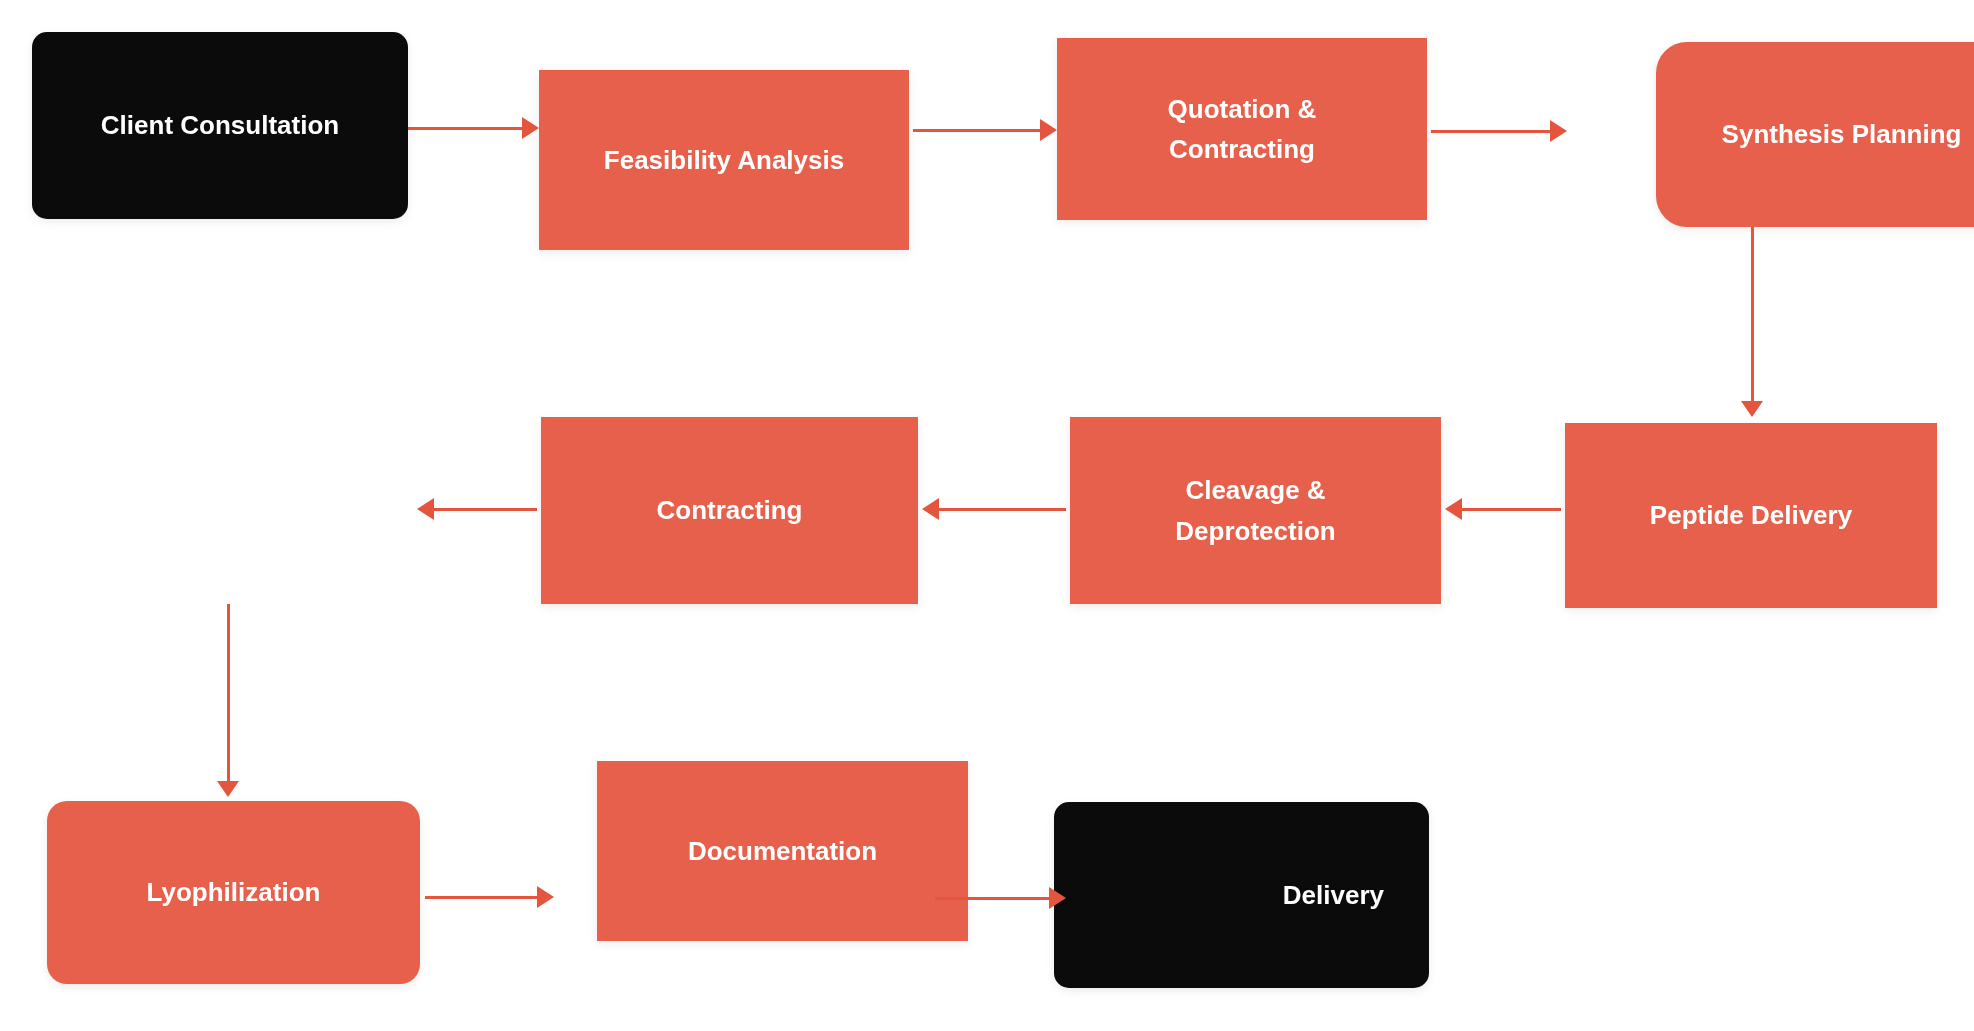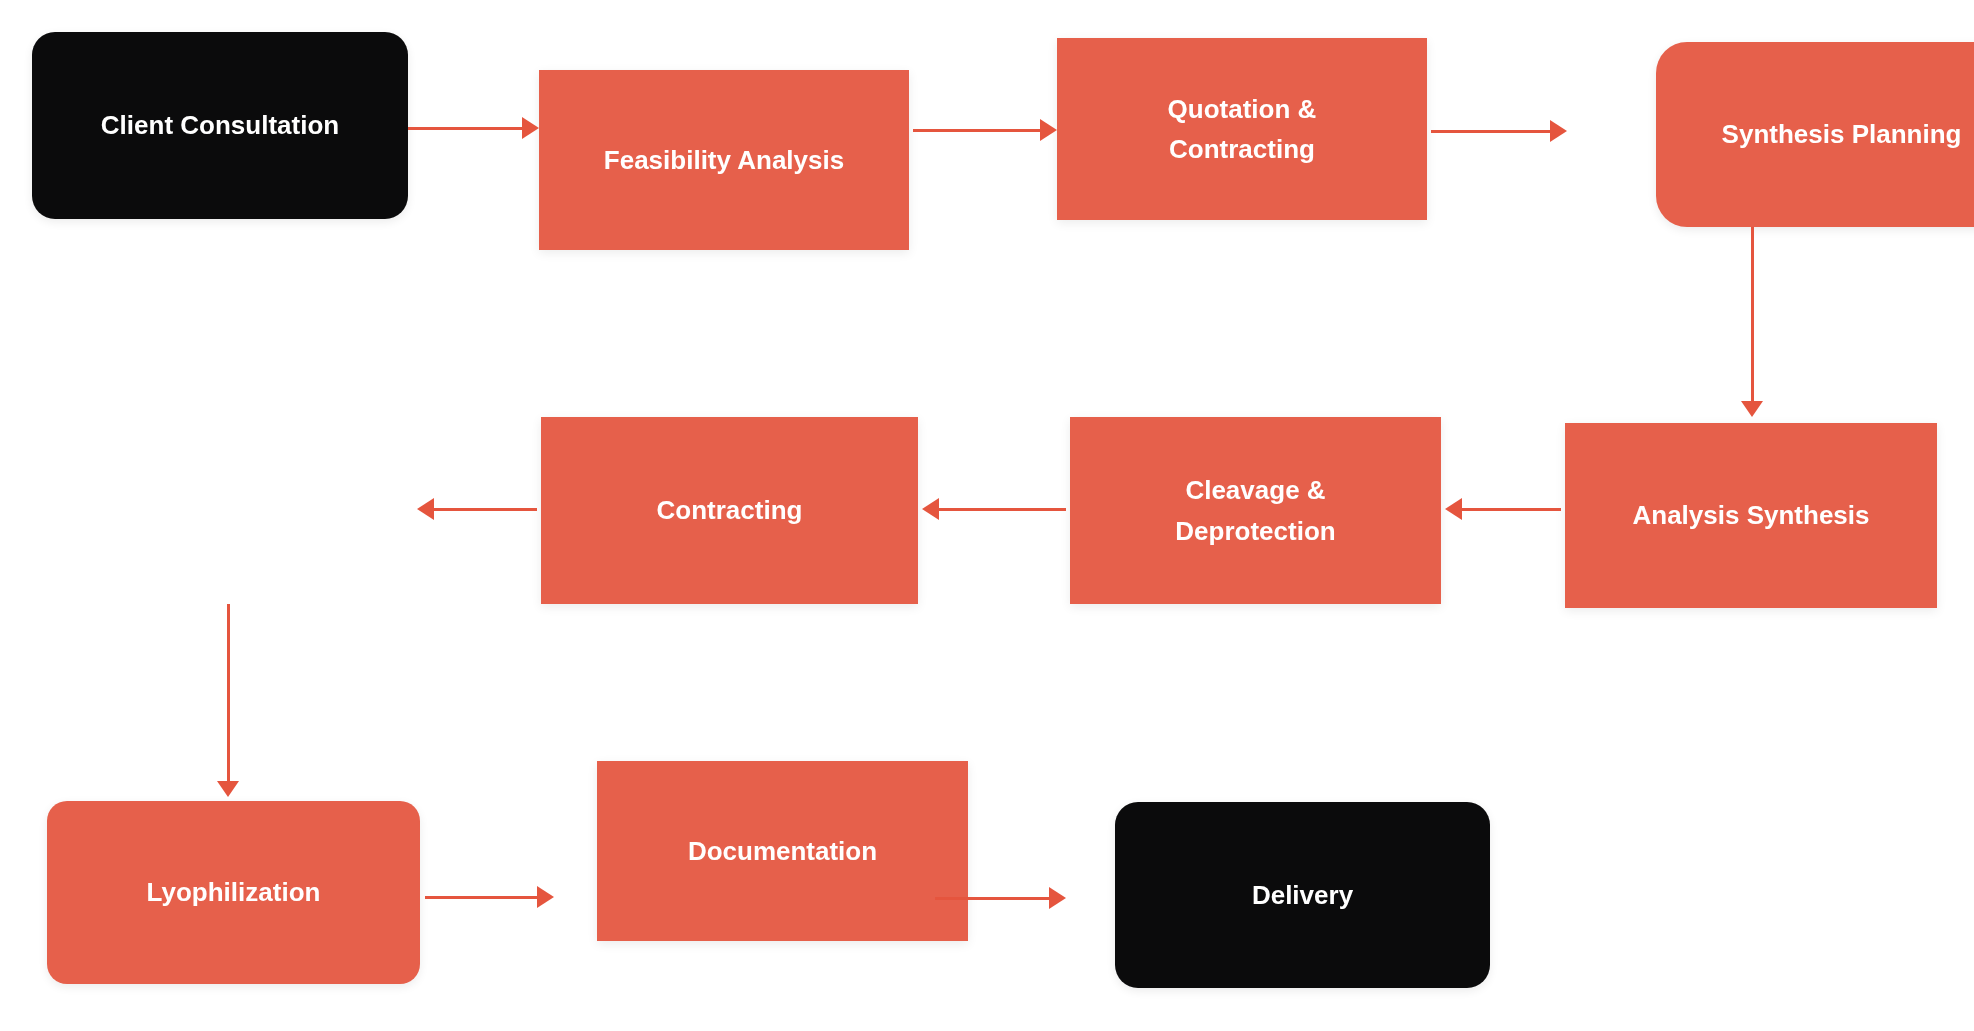--- a/index.html
+++ b/index.html
@@ -22,21 +22,21 @@
     text-align: center;
     color: var(--text, #ffffff);
     font-size: 26px;
     font-weight: 700;
     line-height: 1.55;
     padding: 0 45px;
     box-sizing: border-box;
     box-shadow: 0 3px 10px rgba(0,0,0,0.08);
   }
   .node.accent { background: var(--accent, #e6604b); }
-  .node.dark   { background: var(--dark, #0b0b0c); border-radius: 23px; }
+  .node.dark   { background: var(--dark, #0b0b0c); border-radius: 15px; }
   .node-label { display: block; }
 
   .arrow { position: absolute; }
   .arrow .shaft { position: absolute; background: var(--arrow, #e5553e); }
   .arrow .head  { position: absolute; width: 0; height: 0; }
 
   .arrow.right .shaft { left: 0; right: 13px; top: 50%; margin-top: -1.5px; height: 3px; }
   .arrow.right .head {
     right: 0; top: 50%; margin-top: -11px;
     border-top: 11px solid transparent;
@@ -73,41 +73,41 @@
 
   <div class="node accent" style="left:1057px; top:38px; width:370px; height:182px;">
     <span class="node-label">Quotation &amp; Contracting</span>
   </div>
 
   <div class="node accent" style="left:1656px; top:42px; width:371px; height:185px;border-radius:31px;">
     <span class="node-label">Synthesis Planning</span>
   </div>
 
   <div class="node accent" style="left:1565px; top:423px; width:372px; height:185px;">
-    <span class="node-label">Analysis Synthesis</span>
+    <span class="node-label">Peptide Delivery</span>
   </div>
 
   <div class="node accent" style="left:1070px; top:417px; width:371px; height:187px;">
     <span class="node-label">Cleavage &amp; Deprotection</span>
   </div>
 
   <div class="node accent" style="left:541px; top:417px; width:377px; height:187px;">
     <span class="node-label">Contracting</span>
   </div>
 
 
   <div class="node accent" style="left:47px; top:801px; width:373px; height:183px;border-radius:20px;">
     <span class="node-label">Lyophilization</span>
   </div>
 
   <div class="node accent" style="left:558px; top:761px; width:371px; height:180px;margin-left:39px;">
     <span class="node-label">Documentation</span>
   </div>
 
-  <div class="node dark" style="left:1115px; top:802px; width:375px; height:186px;">
+  <div class="node dark" style="left:1054px; top:802px; width:375px; height:186px;justify-content:flex-end;">
     <span class="node-label">Delivery</span>
   </div>
 
   <div class="arrow right" style="left:408px; top:117px; width:131px; height:22px;">
     <div class="shaft"></div>
     <div class="head"></div>
   </div>
 
   <div class="arrow right" style="left:913px; top:119px; width:144px; height:22px;">
     <div class="shaft"></div>

